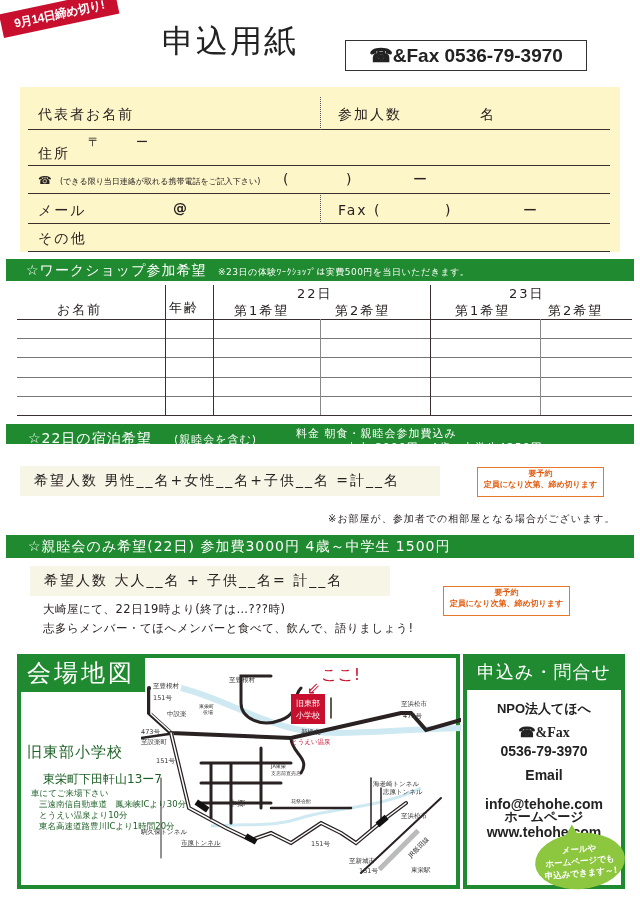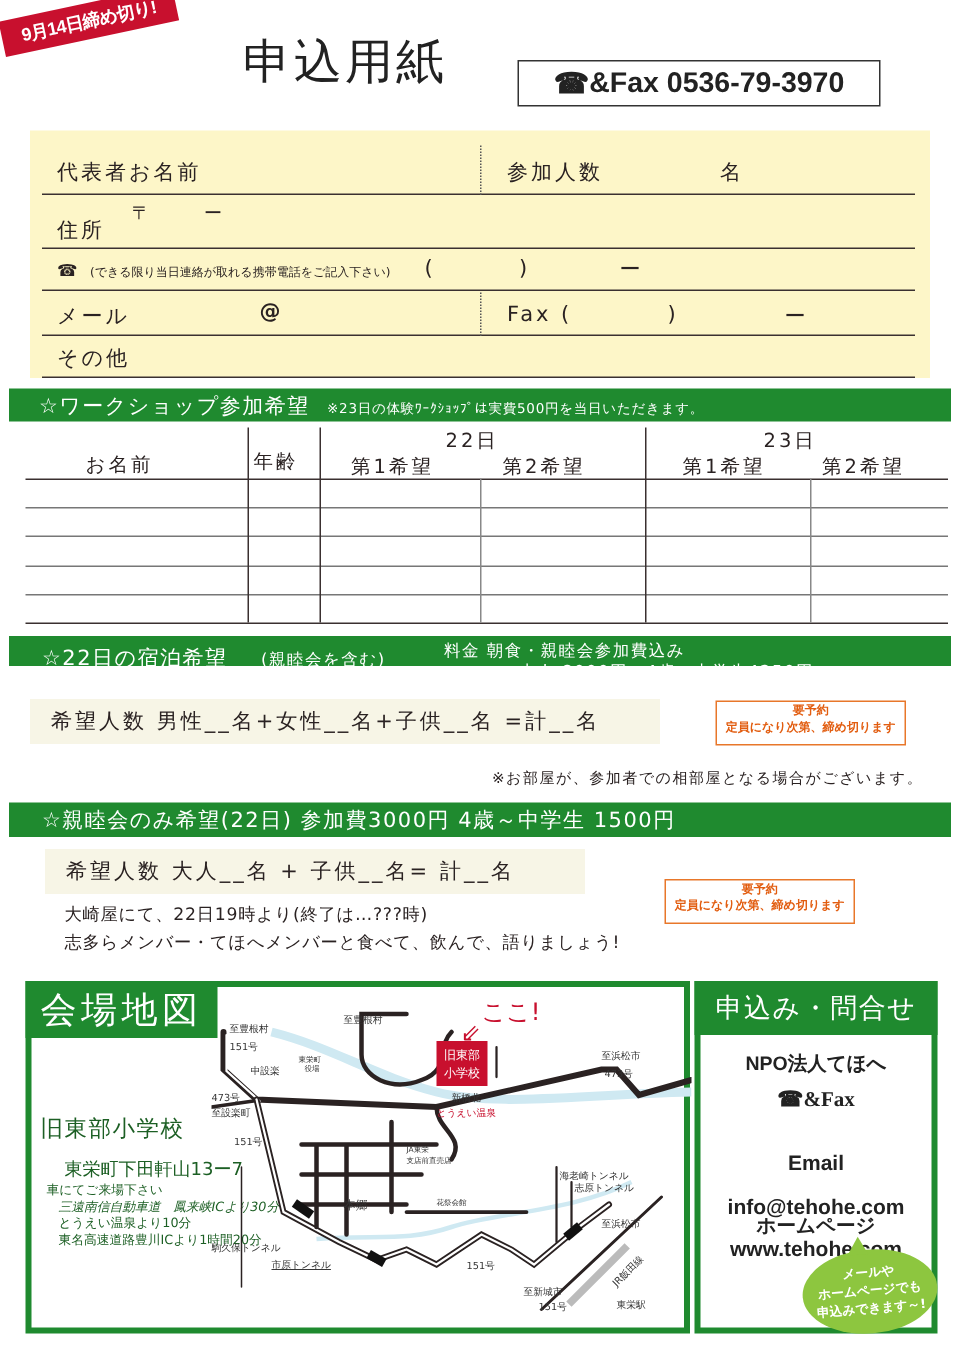--- a/index.html
+++ b/index.html
@@ -207,21 +207,21 @@
   <span>定員になり次第、締め切ります</span>
 </div>
 <div class="body-text" style="left:43px;top:600px;text-align:center;">大崎屋にて、22日19時より(終了は…???時)</div>
 <div class="body-text" style="left:43px;top:619px;">志多らメンバー・てほへメンバーと食べて、飲んで、語りましょう!</div>
 
 <div class="map-panel">
   <div class="map-title">会場地図</div>
   <div class="venue-name">旧東部小学校</div>
   <div class="venue-addr">東栄町下田軒山13ー7</div>
   <div class="venue-line" style="left:10px;top:130px;">車にてご来場下さい</div>
-  <div class="venue-line" style="left:18px;top:141px;font-style:italic;">三遠南信自動車道　鳳来峡ICより30分</div>
+  <div class="venue-line" style="left:18px;top:141px;">三遠南信自動車道　鳳来峡ICより30分</div>
   <div class="venue-line" style="left:18px;top:152px;">とうえい温泉より10分</div>
   <div class="venue-line" style="left:18px;top:163px;">東名高速道路豊川ICより1時間20分</div>
 
   <svg class="map-svg" width="320" height="227" viewBox="0 0 320 227">
 
     <path d="M40 30 C80 40,110 60,150 70 S240 72,320 70" stroke="#cfe9f2" stroke-width="6" fill="none"></path>
     <path d="M70 168 C110 165,130 170,160 160 S240 150,280 130" stroke="#cfe9f2" stroke-width="3" fill="none"></path>
 
     <g stroke="#2a2222" fill="none" stroke-linecap="round">
       <path d="M8 30 V55 L30 75 L150 80 L260 55 L270 55 L285 72 L320 62" stroke-width="4"></path>
@@ -280,20 +280,21 @@
       <text x="270" y="200" transform="rotate(-45 270 200)">JR飯田線</text>
       <text x="270" y="214">東栄駅</text>
     </g>
   </svg>
 </div>
 
 <div class="contact-panel">
   <div class="contact-title">申込み・問合せ</div>
   <div class="contact-line" style="top:42px;font-size:13px;">NPO法人てほへ</div>
   <div class="contact-line" style="top:66px;font-family:Liberation Serif, serif;">☎&amp;Fax</div>
+  <div class="contact-line" style="top:85px;">0536-79-3970</div>
   <div class="contact-line" style="top:109px;">Email</div>
   <div class="contact-line" style="top:138px;">info@tehohe.com</div>
   <div class="contact-line" style="top:150px;font-size:13px;">ホームページ</div>
   <div class="contact-line" style="top:166px;">www.tehohe.com</div>
 </div>
 <div class="speech-bubble">
   <span>メールや</span>
   <span>ホームページでも</span>
   <span>申込みできます～!</span>
 </div>

